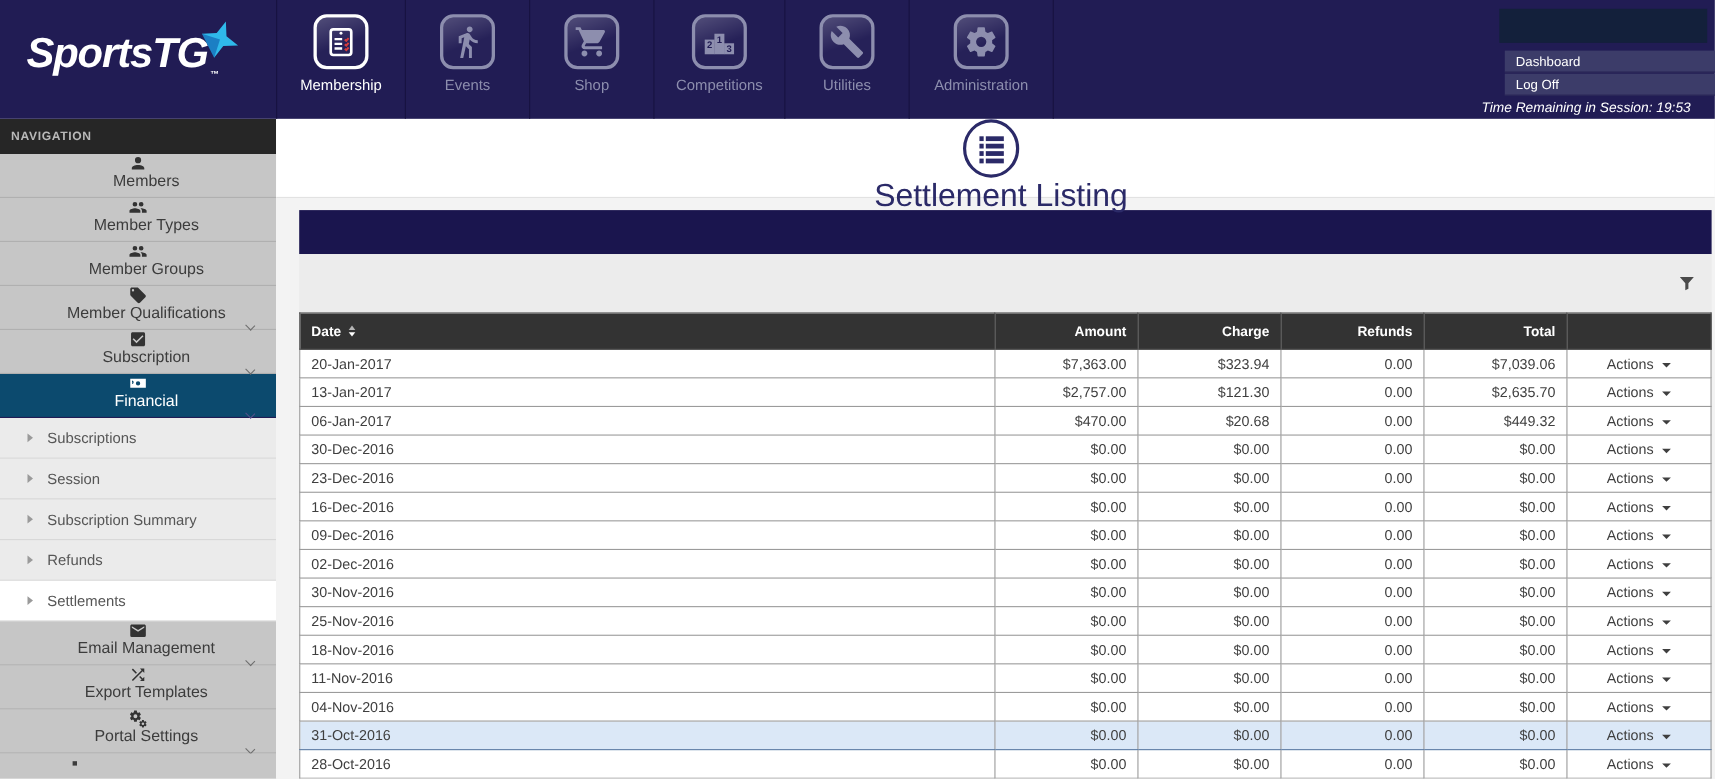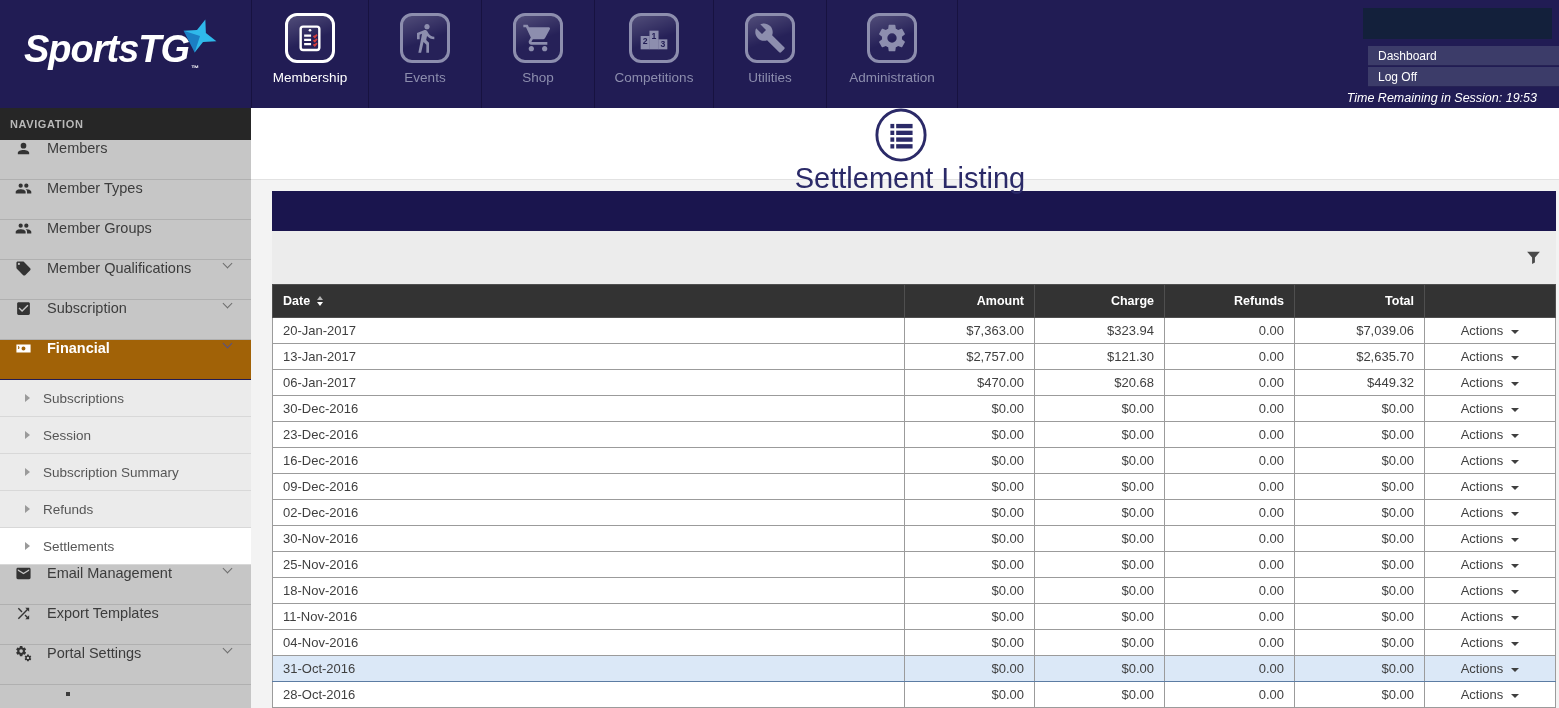--- a/index.html
+++ b/index.html
@@ -25,23 +25,23 @@
   
   .user-box { position:absolute; right:7px; top:8px; width:189px; height:31px; background:#13203b; }
   .session-menu { position:absolute; right:0; top:46px; width:191px; }
   .menu-row { height:20px; background:#3c3c69; border-bottom:1px solid #262254; color:#fff; font-size:12px; line-height:20px; padding-left:10px; cursor:pointer; }
   .menu-row + .menu-row { margin-top:1px; }
   .session-time { position:absolute; right:22px; top:91px; color:#fff; font-size:12.5px; font-style:italic; }
 
   
   .sidebar { position:absolute; left:0; top:108px; width:251px; bottom:0; background:#c6c6c6; overflow:hidden; }
   .nav-header { height:32px; background:#262626; color:#b9b9b9; font-size:11px; font-weight:700; letter-spacing:.6px; line-height:32px; padding-left:10px; }
-  .side-item { height:40px; background:#c6c6c6; border-bottom:1px solid #b0b0b0; display:flex; padding-left:15px; font-size:14.5px; color:#3c3c3c; cursor:pointer; }
+  .side-item { height:40px; background:#c6c6c6; border-bottom:1px solid #b0b0b0; display:flex; align-items:center; padding-left:15px; font-size:14.5px; color:#3c3c3c; cursor:pointer;flex-direction:column; }
   .side-item .icn { width:17px; height:17px; margin-right:15px; flex:none; fill:#333; }
-  .side-item.active { background:#a16207; color:#fff; border-bottom-color:#211c54;font-weight:bold; }
+  .side-item.active { background:#0c4a6e; color:#fff; border-bottom-color:#211c54; }
   .side-item.active .icn { fill:#fff; }
   .chev { width:7px; height:7px; border-right:1.6px solid #6e6e6e; border-bottom:1.6px solid #6e6e6e; transform:rotate(45deg); margin-left:auto; margin-right:20px; }
   .side-item.active .chev { border-color:#55508a; }
   .sub-item { height:37px; background:#ebebeb; border-bottom:1px solid #d8d8d8; display:flex; align-items:center; padding-left:25px; font-size:13.5px; color:#565656; cursor:pointer; }
   .sub-item .caret { width:0; height:0; border-left:5px solid #9a9a9a; border-top:4px solid transparent; border-bottom:4px solid transparent; margin-right:13px; flex:none; }
   .sub-item.active { background:#ffffff; }
   .partial-item { height:17px; background:#c6c6c6; position:relative; }
   .partial-item .stub { position:absolute; left:66px; top:7px; width:4px; height:4px; background:#3c3c3c; }
 
   

